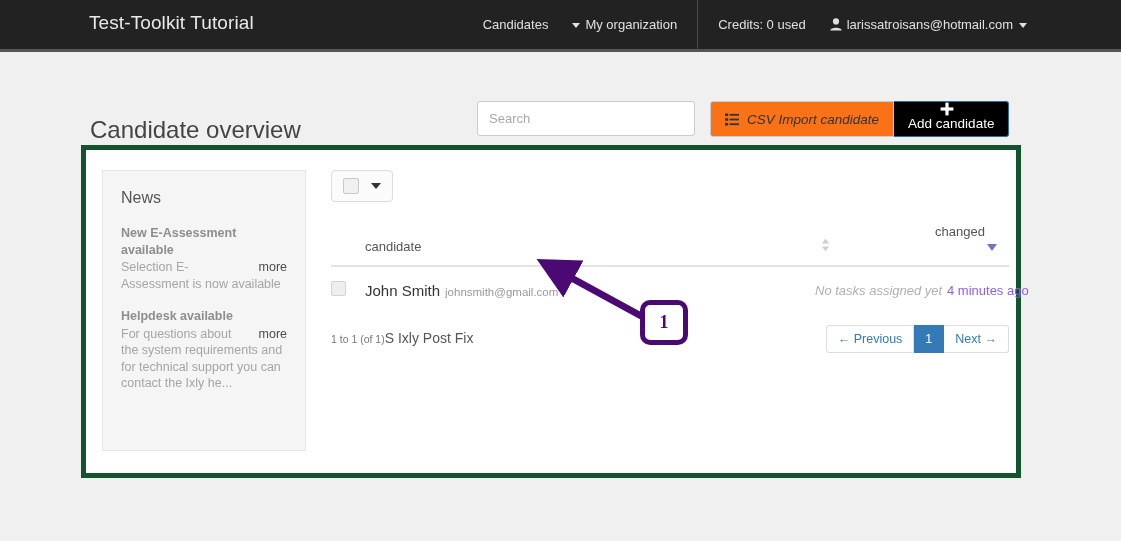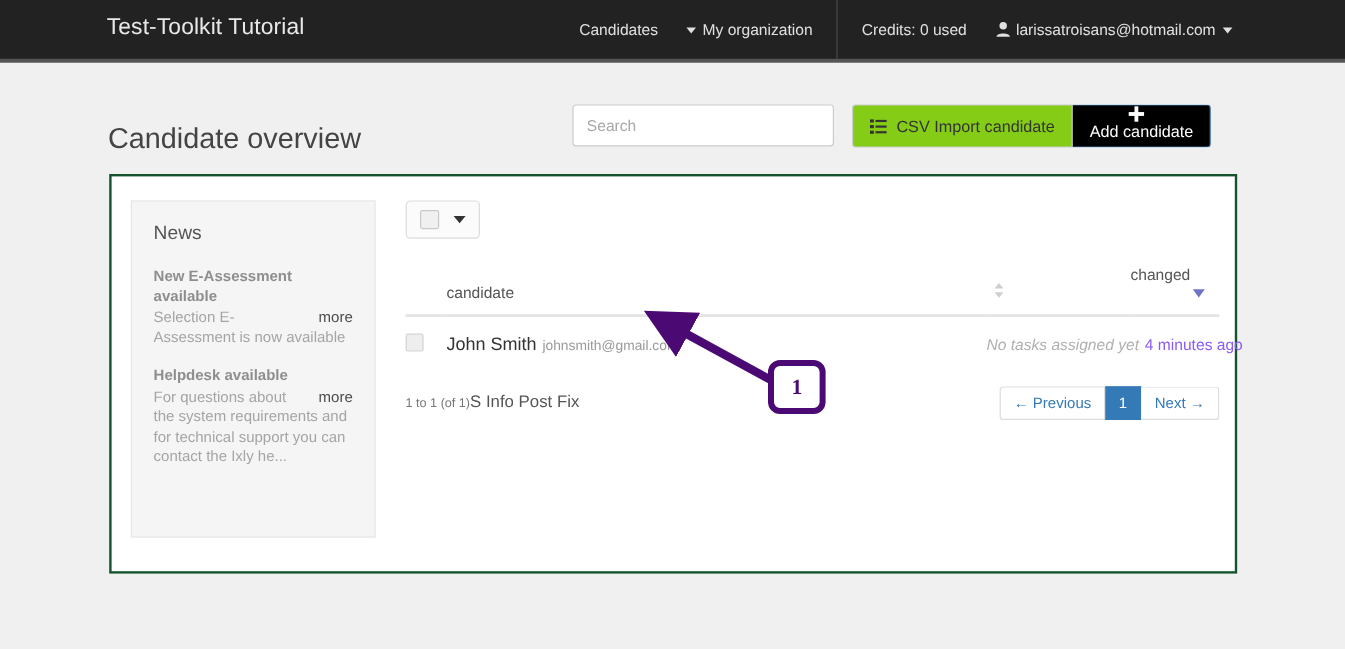--- a/index.html
+++ b/index.html
@@ -83,21 +83,21 @@
     display: inline-block;
     margin-right: 5px;
     position: relative;
     top: 1px;
   }
 
   
   .page-head {
     position: absolute;
     left: 0;
-    top: 38px;
+    top: 52px;
     width: 1121px;
     height: 93px;
   }
   .page-title {
     position: absolute;
     left: 90px;
     top: 48px;
     font-size: 24px;
     color: #444;
     font-weight: normal;
@@ -132,49 +132,50 @@
     display: flex;
     align-items: center;
     font-size: 13.5px;
     padding: 0 14px;
     box-sizing: border-box;
     cursor: pointer;
     white-space: nowrap;
     height: 36px;
   }
   .btn-default {
-    background: #84cc16;
+    background: #f97316;
     border: 1px solid #cccccc;
     border-radius: 3px 0 0 3px;
     color: #333333;
+    font-style: italic;
   }
   .btn-primary {
     background: #000000;
     border: 1px solid #2e6da4;
     border-left: none;
     border-radius: 0 3px 3px 0;
     color: #ffffff;
     flex-direction: column;
   }
   .btn .ico { margin-right: 8px; display: flex; align-items: center; }
   .plus-ico {
     font-size: 17px;
     font-weight: bold;
     line-height: 1;
   }
 
   
   .panel {
     position: absolute;
-    left: 91px;
+    left: 81px;
     top: 145px;
     width: 940px;
     height: 333px;
     background: #ffffff;
-    border: 2px solid #14532d;
+    border: 5px solid #14532d;
     box-sizing: border-box;
   }
 
   
   .news-box {
     position: absolute;
     left: 16px;
     top: 20px;
     width: 204px;
     height: 281px;
@@ -522,21 +523,21 @@
             <span class="cand-name">John Smith</span><span class="cand-email">johnsmith@gmail.com</span>
           </td>
           <td class="no-tasks" colspan="1">No tasks assigned yet</td>
           <td class="changed-val" style="padding-left:12px;">4 minutes ago</td>
         </tr>
       </tbody>
     </table>
 
     <div class="table-footer">
       <div class="count-info">
-        <span class="count-small">1 to 1 (of 1)</span><span class="count-large">S Info Post Fix</span>
+        <span class="count-small">1 to 1 (of 1)</span><span class="count-large">S Ixly Post Fix</span>
       </div>
       <div class="pager">
         <div class="pg">← Previous</div>
         <div class="pg active">1</div>
         <div class="pg">Next →</div>
       </div>
     </div>
 
   </div>
 </div>

